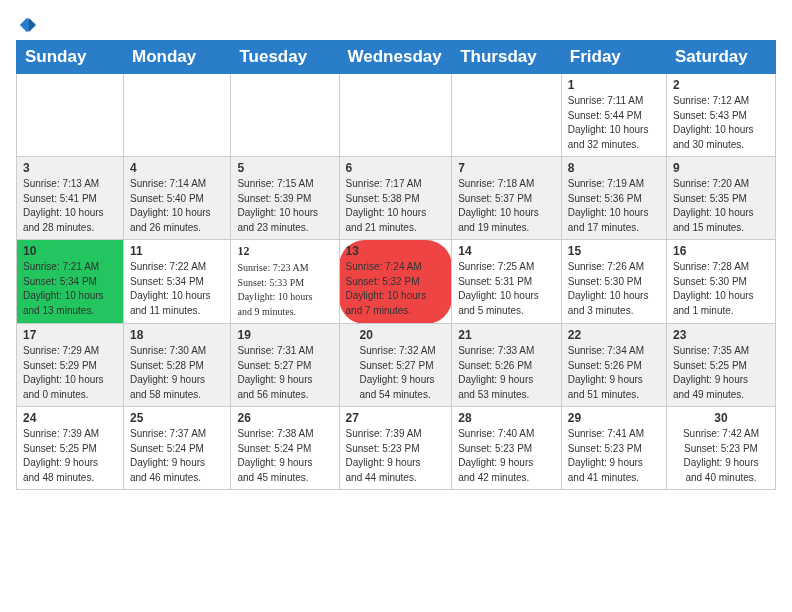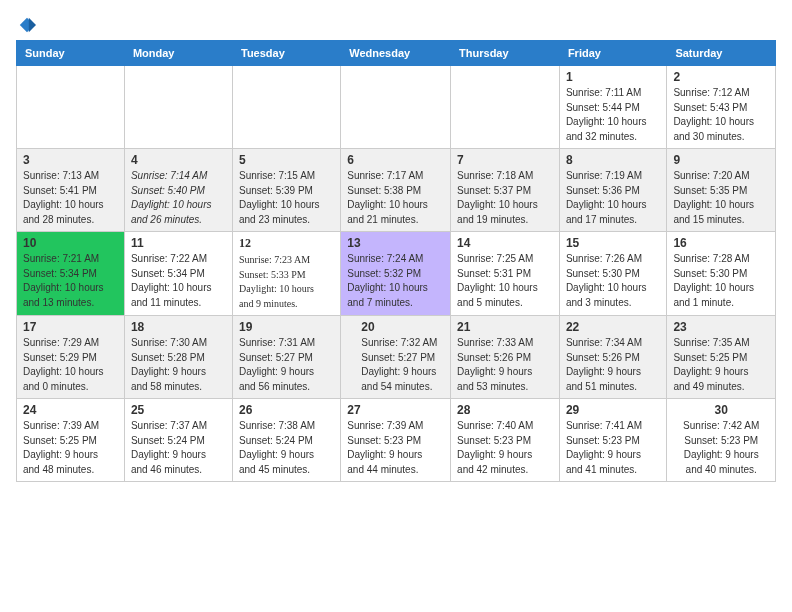--- a/index.html
+++ b/index.html
@@ -56,21 +56,21 @@
       color: #333;
     }
     .calendar {
       width: 100%;
       border-collapse: collapse;
       border: 1px solid #ccc;
     }
     .calendar th {
       background: #2a7dc9;
       color: #fff;
-      font-size: 11px;
+      font-size: 17px;
       font-weight: bold;
       padding: 6px 8px;
       text-align: left;
       border: 1px solid #2a7dc9;
     }
     .calendar td {
       border: 1px solid #ccc;
       vertical-align: top;
       padding: 4px 6px;
       width: 113px;
@@ -160,21 +160,21 @@
         <tr>
           <td style="background: rgb(240, 240, 240);">
             <span class="day-num">3</span>
             <div class="day-info" style="white-space: pre-line;">Sunrise: 7:13 AM
 Sunset: 5:41 PM
 Daylight: 10 hours
 and 28 minutes.</div>
           </td>
           <td style="background: rgb(240, 240, 240);">
             <span class="day-num">4</span>
-            <div class="day-info" style="white-space: pre-line; font-style: italic;">Sunrise: 7:14 AM
+            <div class="day-info" style="white-space: pre-line;">Sunrise: 7:14 AM
 Sunset: 5:40 PM
 Daylight: 10 hours
 and 26 minutes.</div>
           </td>
           <td style="background: rgb(240, 240, 240);">
             <span class="day-num">5</span>
             <div class="day-info" style="white-space: pre-line;">Sunrise: 7:15 AM
 Sunset: 5:39 PM
 Daylight: 10 hours
 and 23 minutes.</div>
@@ -223,21 +223,21 @@
 Daylight: 10 hours
 and 11 minutes.</div>
           </td>
           <td style="background: rgb(255, 255, 255); font-family: Liberation Serif, serif;">
             <span class="day-num">12</span>
             <div class="day-info" style="white-space: pre-line;">Sunrise: 7:23 AM
 Sunset: 5:33 PM
 Daylight: 10 hours
 and 9 minutes.</div>
           </td>
-          <td style="background: #c4b5fd;">
+          <td style="background: #ef4444; border-radius: 26px;">
             <span class="day-num">13</span>
             <div class="day-info" style="white-space: pre-line;">Sunrise: 7:24 AM
 Sunset: 5:32 PM
 Daylight: 10 hours
 and 7 minutes.</div>
           </td>
           <td style="background: rgb(255, 255, 255);">
             <span class="day-num">14</span>
             <div class="day-info" style="white-space: pre-line;">Sunrise: 7:25 AM
 Sunset: 5:31 PM

